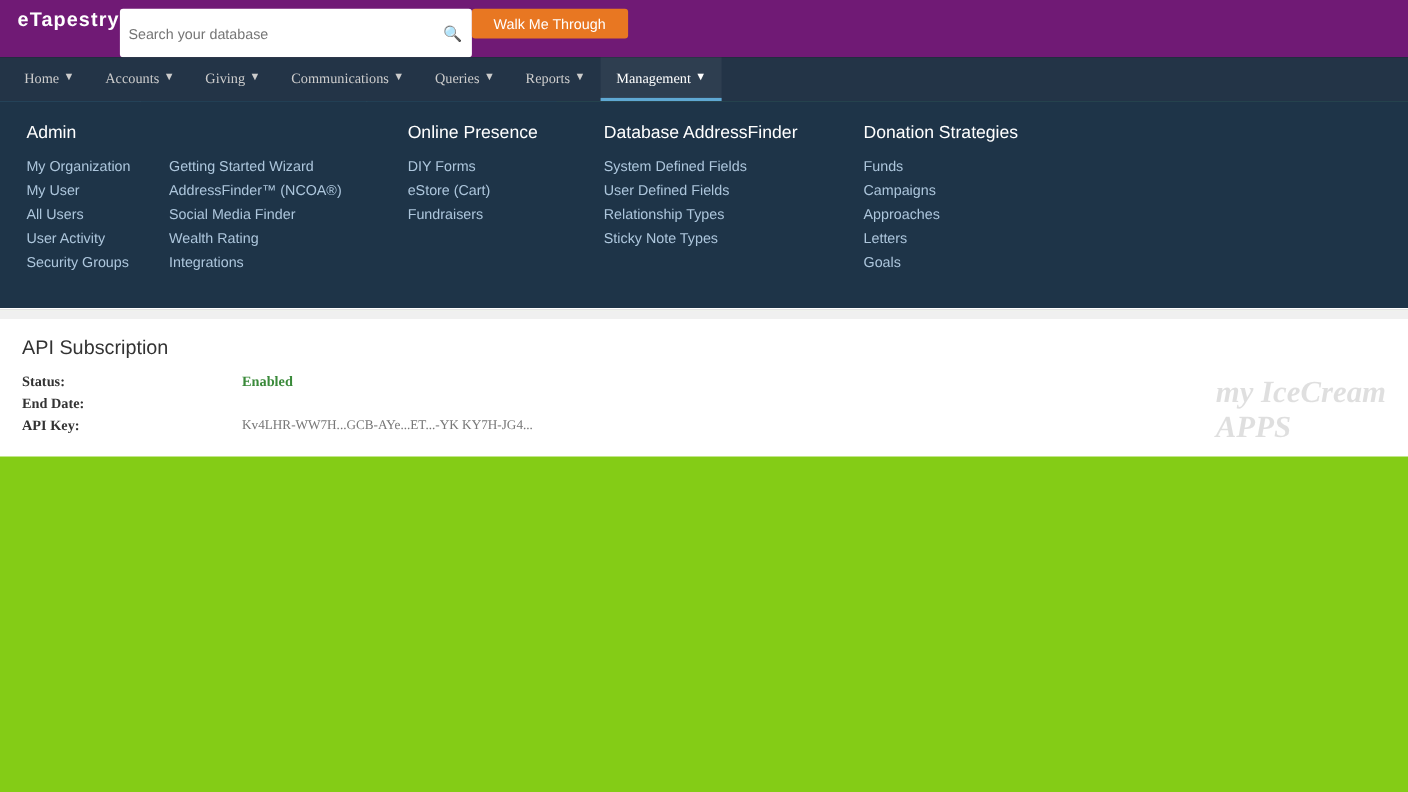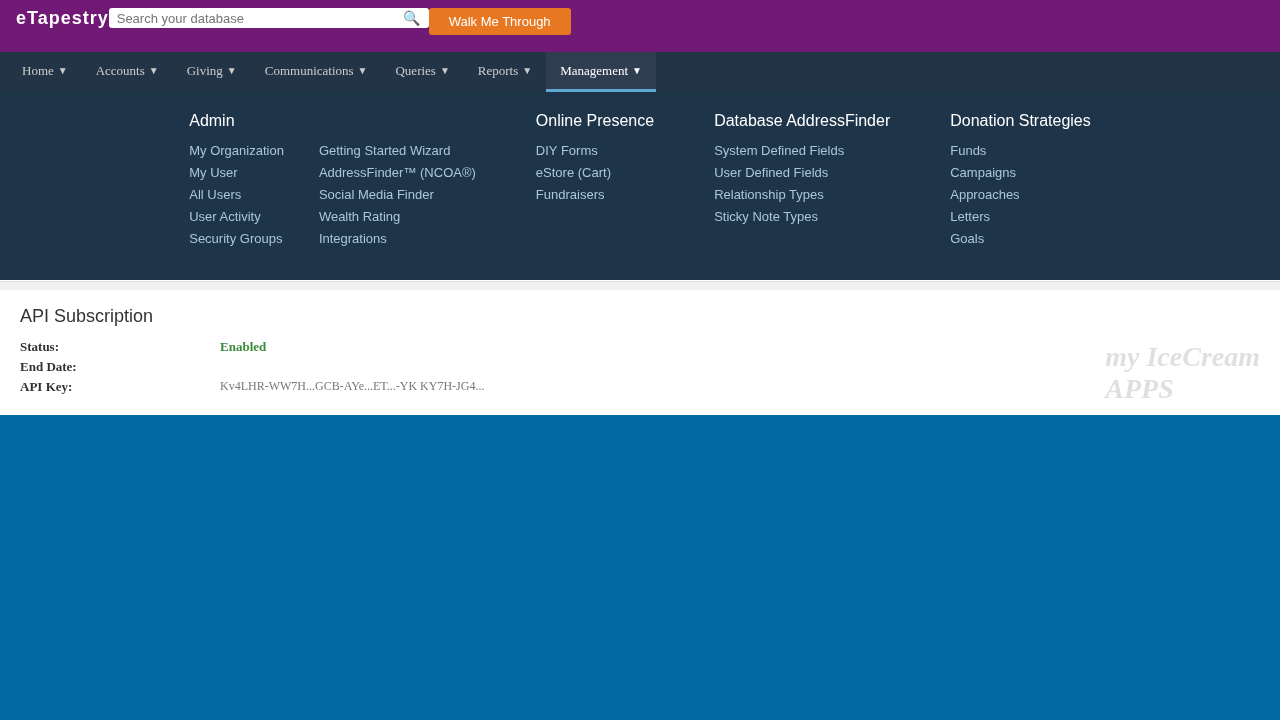--- a/index.html
+++ b/index.html
@@ -21,21 +21,21 @@
       letter-spacing: 1px;
       white-space: nowrap;
     }
     #search-wrapper {
       display: flex;
       align-items: center;
       background: #fff;
       border-radius: 3px;
       flex: 1;
       max-width: 320px;
-      height: 20px;
+      height: 44px;
       padding: 0 8px;
     }
     #search-input {
       border: none;
       outline: none;
       flex: 1;
       font-size: 13px;
       color: #555;
     }
     #search-icon {
@@ -107,21 +107,20 @@
     #management-dropdown {
       position: absolute;
       top: 92px;
       left: 0;
       right: 0;
       background: #1e3448;
       padding: 20px 24px 28px;
       display: flex;
       gap: 60px;
       z-index: 100;
-      justify-content: center;
     }
     .dropdown-section h3 {
       color: #fff;
       font-size: 16px;
       font-weight: normal;
       margin-bottom: 12px;
     }
     .dropdown-section ul {
       list-style: none;
     }
@@ -207,21 +206,21 @@
     
     #page {
       width: 1280px;
       height: 720px;
       background: #111;
       display: flex;
       flex-direction: column;
     }
     #main-content {
       flex: 1;
-      background: #0369a1;
+      background: #84cc16;
       overflow: hidden;
     }
 
     
     .nav-item.active {
       background: rgba(255,255,255,0.05);
     }
   </style>
 </head>
 <body>

